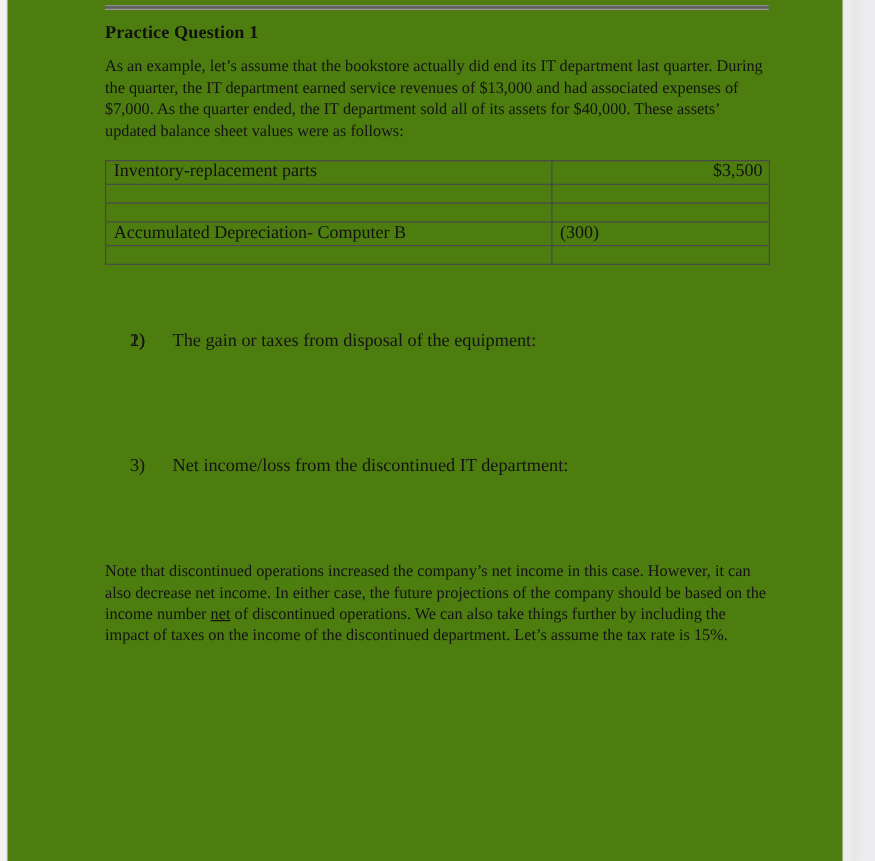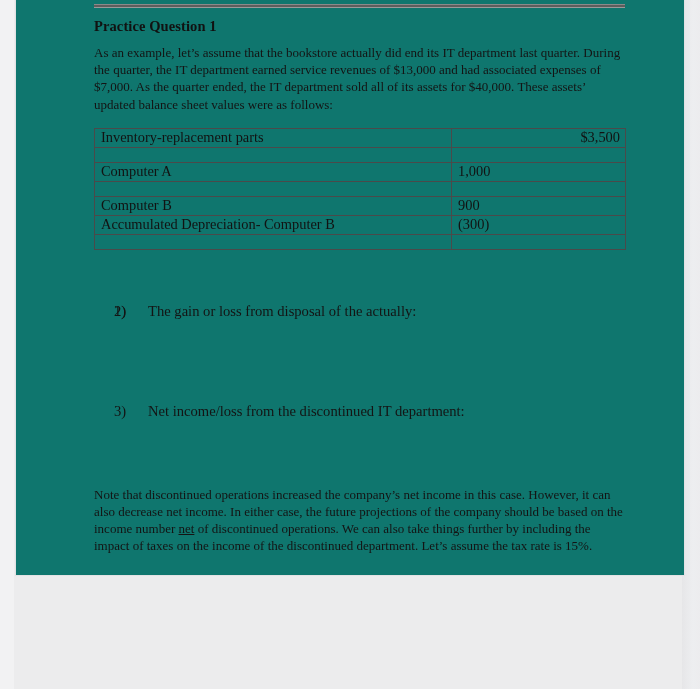--- a/index.html
+++ b/index.html
@@ -18,25 +18,25 @@
   #viewer {
     position: relative;
     width: 700px;
     height: 689px;
     background: #ececed;
   }
 
   
   #page {
     position: absolute;
-    left: 16px;
+    left: 6px;
     top: 0;
     width: 668px;
-    height: 575px;
-    background: #0f766e;
+    height: 689px;
+    background: #4d7c0f;
     box-shadow: 0 0 0 1px #e2e2e4;
   }
 
   
   #right-gutter {
     position: absolute;
     left: 682px;
     top: 0;
     width: 18px;
     height: 689px;
@@ -161,50 +161,42 @@
       <table class="balance">
         <tbody>
           <tr>
             <td class="c-label">Inventory-replacement parts</td>
             <td class="c-value right">$3,500</td>
           </tr>
           <tr class="spacer">
             <td class="c-label"></td>
             <td class="c-value"></td>
           </tr>
-          <tr>
-            <td class="c-label">Computer A</td>
-            <td class="c-value">1,000</td>
-          </tr>
           <tr class="spacer">
             <td class="c-label"></td>
             <td class="c-value"></td>
-          </tr>
-          <tr>
-            <td class="c-label">Computer B</td>
-            <td class="c-value">900</td>
           </tr>
           <tr>
             <td class="c-label indent">Accumulated Depreciation- Computer B</td>
             <td class="c-value">(300)</td>
           </tr>
           <tr class="spacer">
             <td class="c-label"></td>
             <td class="c-value"></td>
           </tr>
         </tbody>
       </table>
 
       <div class="q-list">
         <div class="q-item q1">
           <span class="q-num">1)</span>
         </div>
         <div class="q-item q2">
           <span class="q-num">2)</span>
-          <span>The gain or loss from disposal of the actually:</span>
+          <span>The gain or taxes from disposal of the equipment:</span>
         </div>
         <div class="q-item q3">
           <span class="q-num">3)</span>
           <span>Net income/loss from the discontinued IT department:</span>
         </div>
       </div>
 
       <p class="para closing">
         <span>Note that discontinued operations increased the company’s net income in this case. However, it can also decrease net income. In either case, the future projections of the company should be based on the income number </span><u class="net">net</u><span> of discontinued operations. We can also take things further by including the impact of taxes on the income of the discontinued department. Let’s assume the tax rate is 15%.</span>
       </p>

